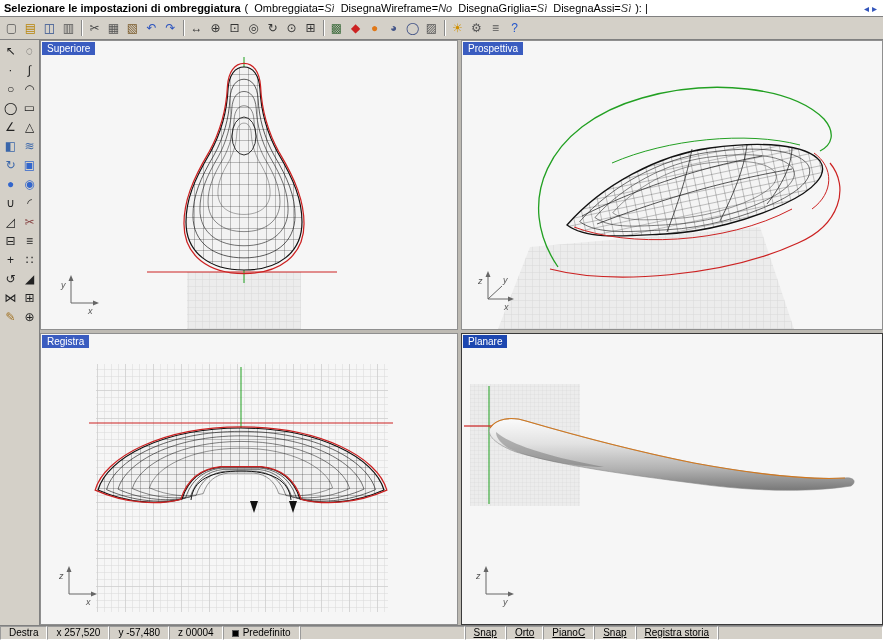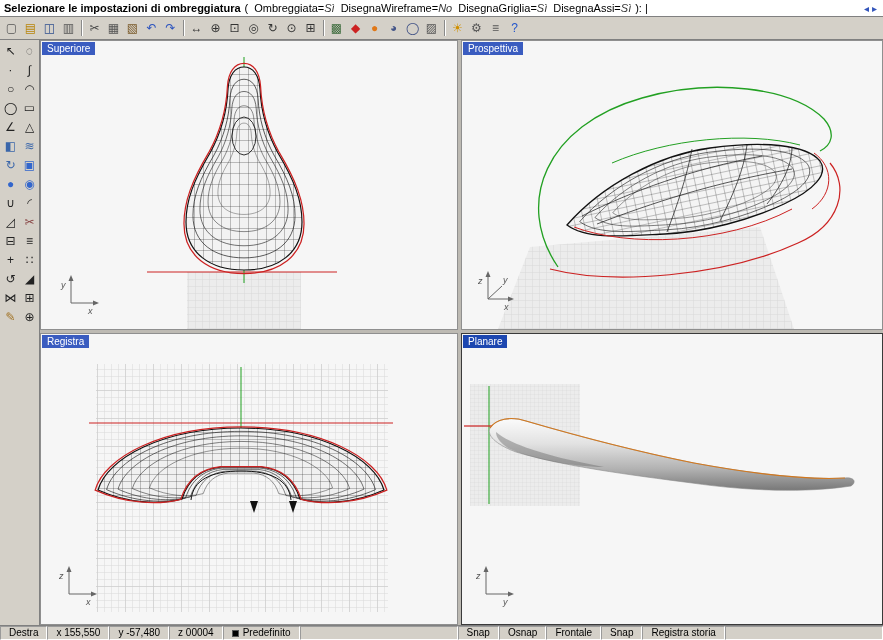--- a/index.html
+++ b/index.html
@@ -35,21 +35,21 @@
   .vp-label{position:absolute;top:1px;left:1px;background:#3a5cc0;color:#fff;
     font-size:10px;height:13px;line-height:13px;padding:0 5px;z-index:2;cursor:pointer;}
   .viewport.active .vp-label{background:#1d47b0;}
   .vp-svg{position:absolute;inset:0;width:100%;height:100%;display:block;}
   .ax-label{font-size:9px;font-style:italic;fill:#555;font-family:"Liberation Sans","DejaVu Sans",sans-serif;}
   
   .status-bar{height:15px;background:#d4d0c8;border-top:1px solid #808080;
     display:flex;align-items:stretch;font-size:10px;color:#000;}
   .sb-cell{display:flex;align-items:center;gap:4px;padding:0 8px;white-space:nowrap;
     border:1px solid;border-color:#9a9a9a #ffffff #ffffff #9a9a9a;line-height:12px;}
-  .sb-pane{cursor:pointer;}
+  .sb-pane{cursor:pointer;text-decoration:underline;}
   .sb-spacer{flex:1;border:1px solid;border-color:#9a9a9a #ffffff #ffffff #9a9a9a;}
   .layer-swatch{width:7px;height:7px;background:#000;border:1px solid #555;display:inline-block;}
 </style>
 </head>
 <body>
 
 <svg width="0" height="0" style="position:absolute" aria-hidden="true">
   <defs>
     <pattern id="g6" width="7" height="7" patternUnits="userSpaceOnUse">
       <path d="M7 0H0V7" fill="none" stroke="#d7d7d7" stroke-width="1"></path>
@@ -318,29 +318,29 @@
             <text class="ax-label" x="17" y="11" stroke="none">y</text>
           </g>
         </svg>
       </div>
 
     </div>
   </div>
 
   <div class="status-bar">
     <div class="sb-cell">Destra</div>
-    <div class="sb-cell">x 155,550</div>
+    <div class="sb-cell">x 257,520</div>
     <div class="sb-cell">y -57,480</div>
     <div class="sb-cell">z 00004</div>
     <div class="sb-cell">
       <span class="layer-swatch"></span>
       <span>Predefinito</span>
     </div>
     <div class="sb-spacer"></div>
     <div class="sb-cell sb-pane">Snap</div>
-    <div class="sb-cell sb-pane">Osnap</div>
-    <div class="sb-cell sb-pane">Frontale</div>
+    <div class="sb-cell sb-pane">Orto</div>
+    <div class="sb-cell sb-pane">PianoC</div>
     <div class="sb-cell sb-pane">Snap</div>
     <div class="sb-cell sb-pane">Registra storia</div>
     <div class="sb-spacer"></div>
   </div>
 
 </div>
 
 </body></html>

